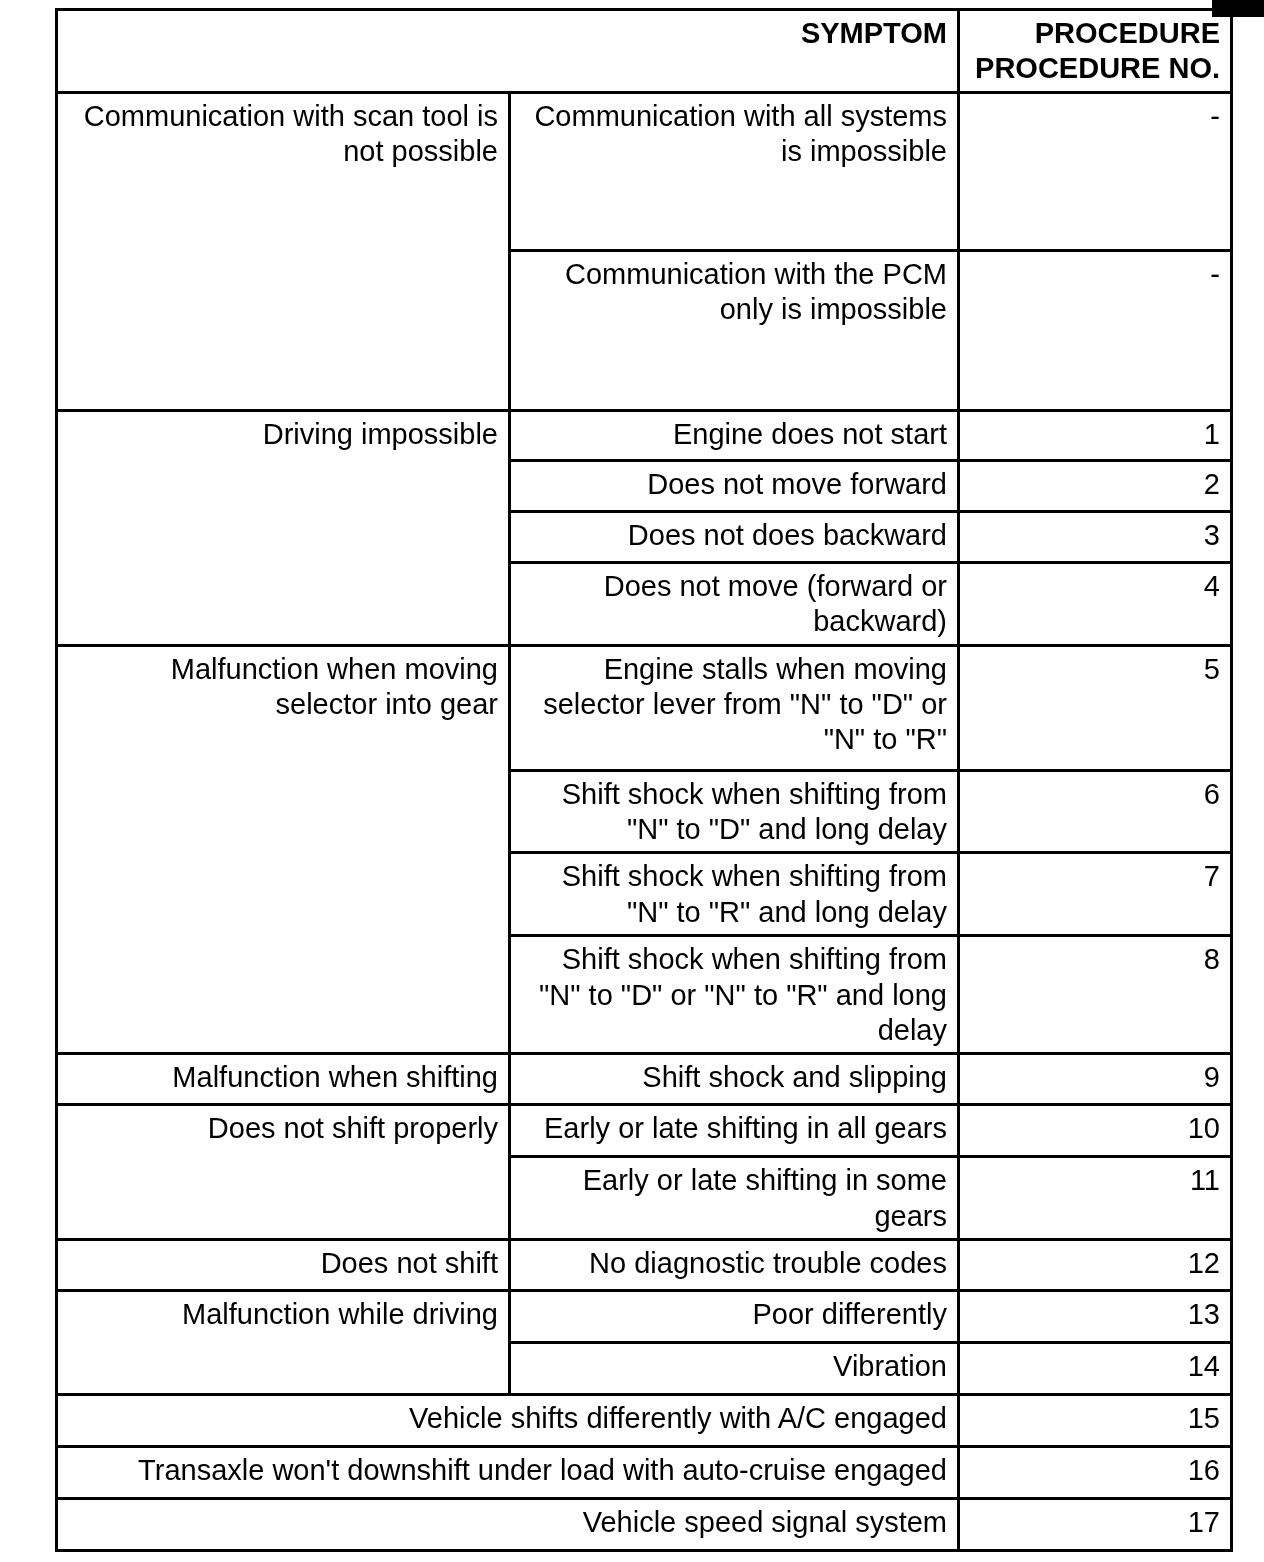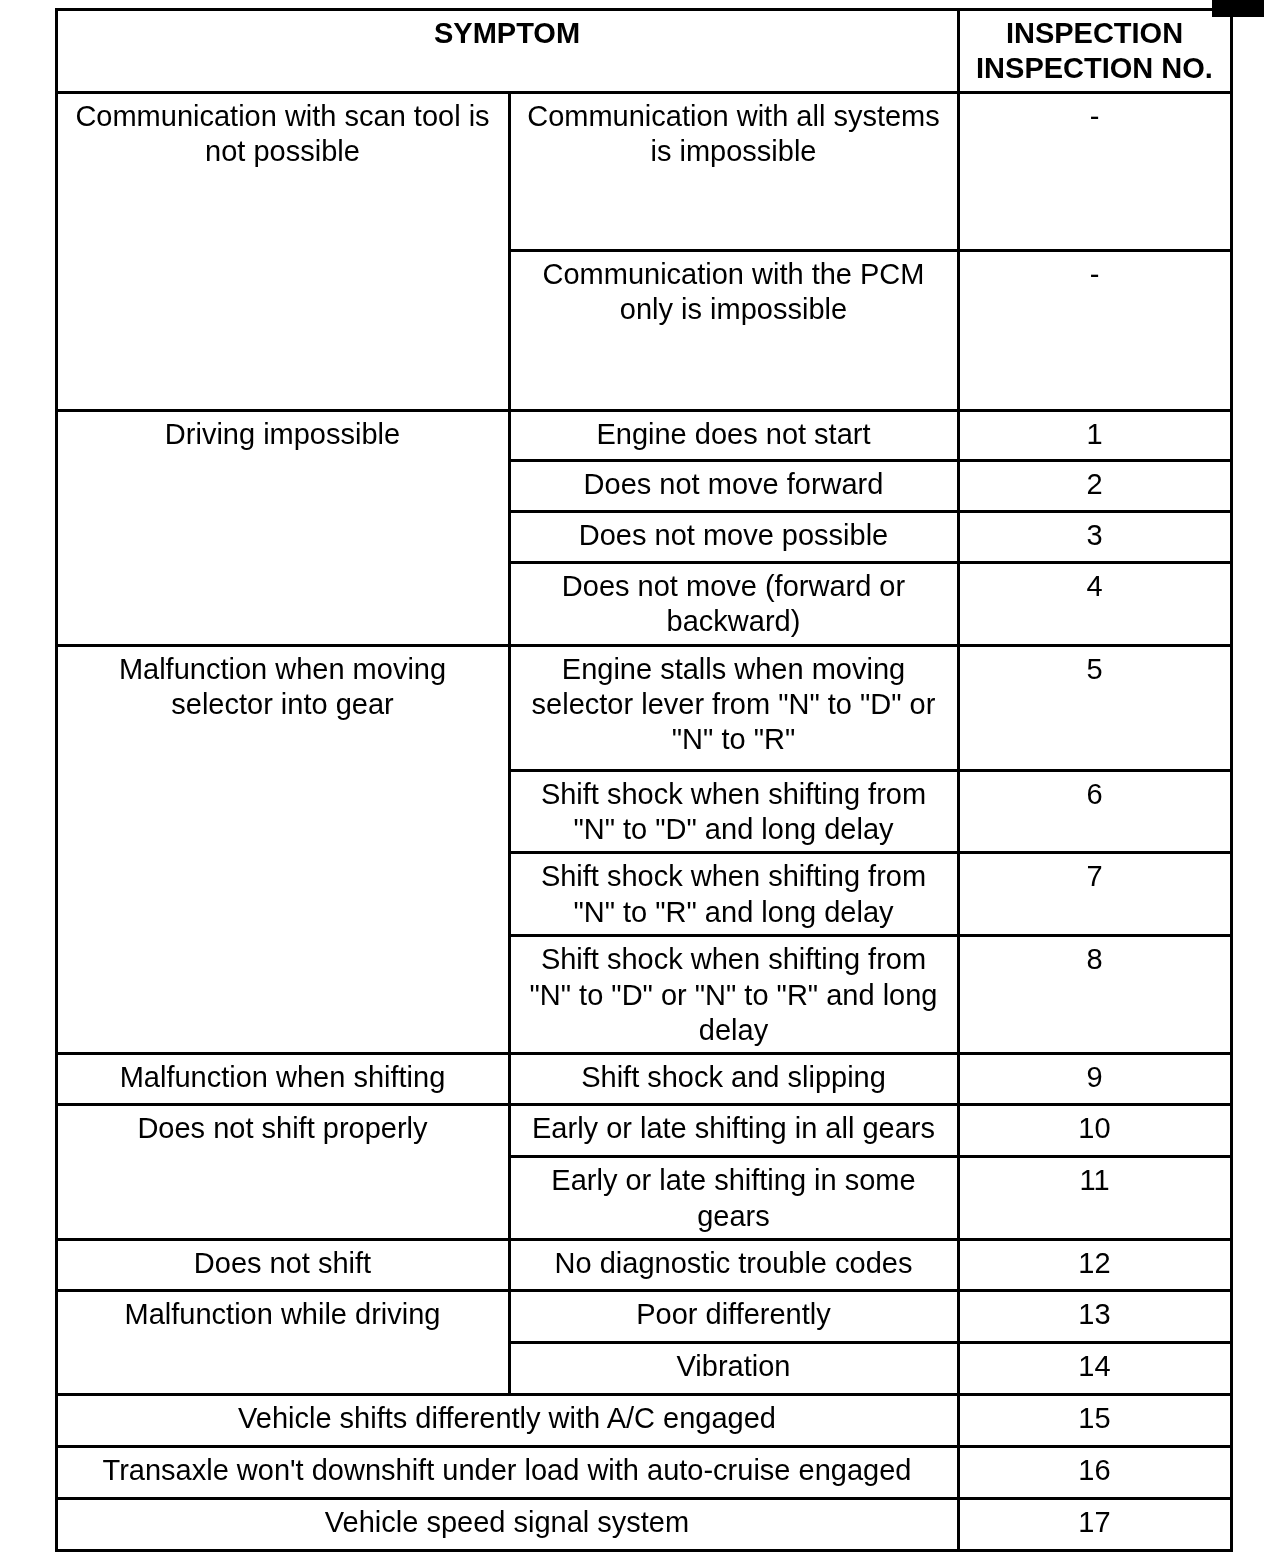--- a/index.html
+++ b/index.html
@@ -26,21 +26,21 @@
   table.symptom-table {
     border-collapse: collapse;
     table-layout: fixed;
     width: 1175px;
     margin: 8px 0 0 55px;
   }
   .symptom-table th,
   .symptom-table td {
     border: 3px solid #000000;
     vertical-align: top;
-    text-align: center;
+    text-align: right;
     padding: 5px 10px 4px 9px;
     font-size: 29px;
     line-height: 1.22;
     word-wrap: break-word;
   }
   .symptom-table th {
     font-weight: bold;
   }
   
   .rh50  { height: 50px; margin-top: 20px; }
@@ -62,21 +62,21 @@
 <table class="symptom-table">
   <colgroup>
     <col style="width:453px">
     <col style="width:449px">
     <col style="width:273px">
   </colgroup>
 
   <tbody>
       <tr class="rh82">
     <th colspan="2">SYMPTOM</th>
-    <th>INSPECTION INSPECTION NO.</th>
+    <th>PROCEDURE PROCEDURE NO.</th>
   </tr>
 
   <tr class="rh158">
     <td rowspan="2">Communication with scan tool is not possible</td>
     <td>Communication with all systems is impossible</td>
     <td>-</td>
   </tr>
   <tr class="rh160">
     <td>Communication with the PCM only is impossible</td>
     <td>-</td>
@@ -85,21 +85,21 @@
   <tr class="rh50">
     <td rowspan="4">Driving impossible</td>
     <td>Engine does not start</td>
     <td>1</td>
   </tr>
   <tr class="rh51">
     <td>Does not move forward</td>
     <td>2</td>
   </tr>
   <tr class="rh51">
-    <td>Does not move possible</td>
+    <td>Does not does backward</td>
     <td>3</td>
   </tr>
   <tr class="rh81">
     <td>Does not move (forward or backward)</td>
     <td>4</td>
   </tr>
 
   <tr class="rh125">
     <td rowspan="4">Malfunction when moving selector into gear</td>
     <td>Engine stalls when moving selector lever from "N" to "D" or "N" to "R"</td>

